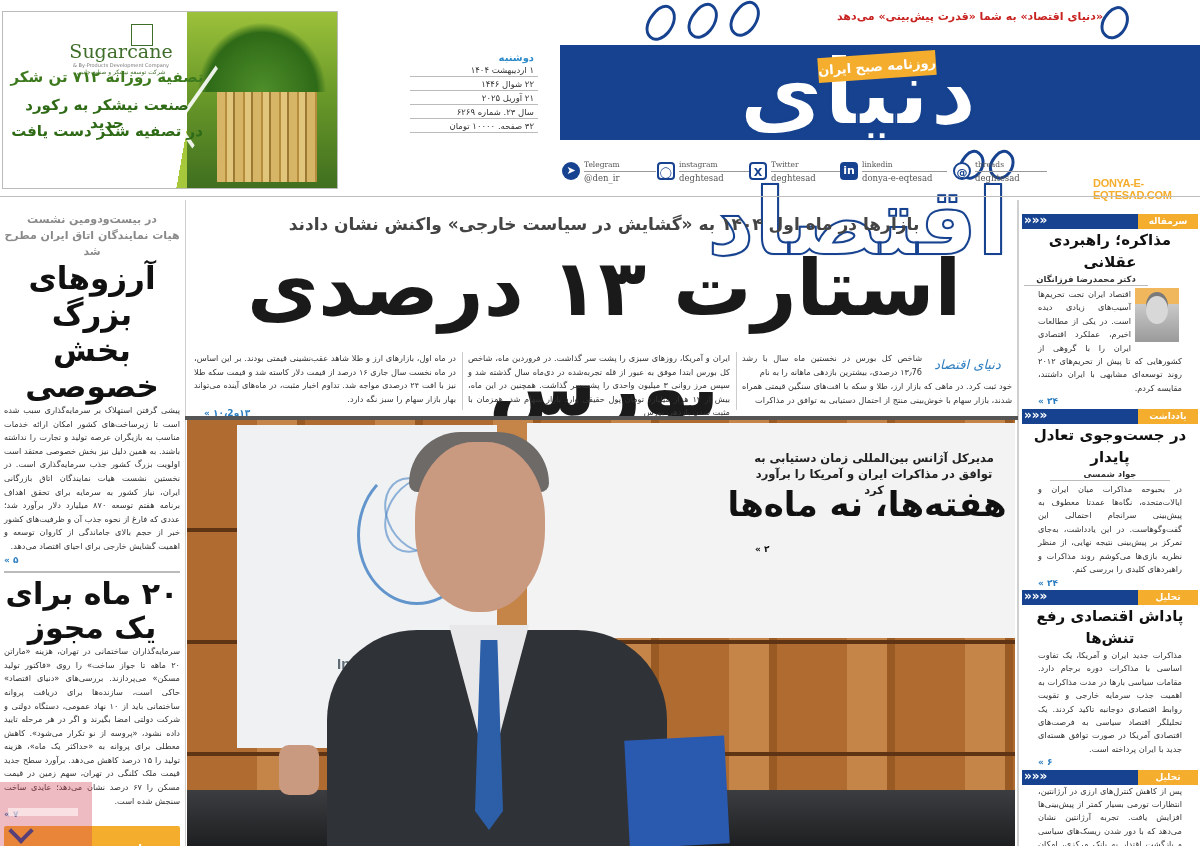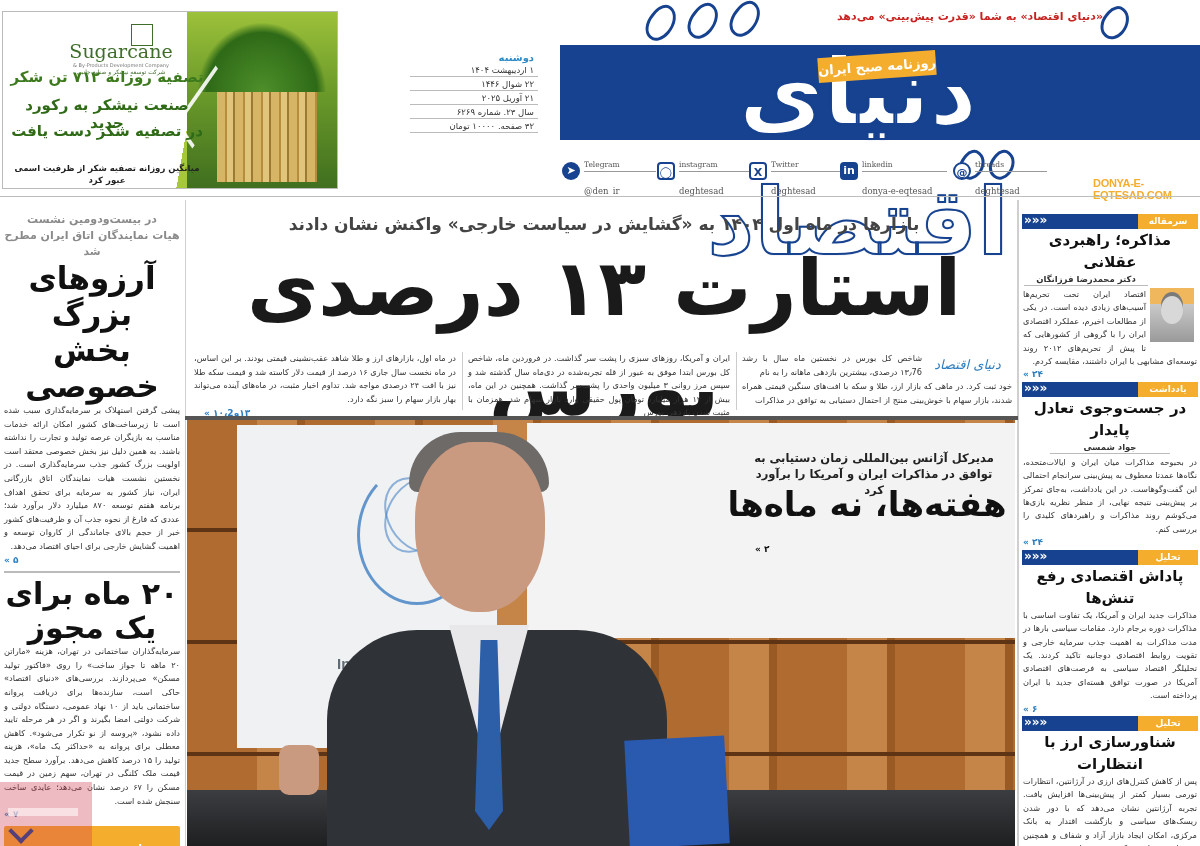--- a/index.html
+++ b/index.html
@@ -36,21 +36,21 @@
   .logo-text { position: absolute; left: 578px; top: 28px; width: 560px; height: 130px; text-align: center; color: #fff; font-size: 92px; font-weight: bold; line-height: 130px; letter-spacing: -2px; text-shadow: 0 0 2px #16428f; -webkit-text-stroke: 2px #16428f; }
   .logo-loop { position: absolute; border: 3px solid #16428f; background: #fff; border-radius: 40% 60% 45% 55%; transform: rotate(40deg); }
   .subtitle-badge { position: absolute; left: 818px; top: 54px; width: 118px; height: 25px; background: #f4ad2c; color: #fff; font-size: 13px; font-weight: bold; text-align: center; line-height: 25px; transform: rotate(-4deg); }
 
   .socials { position: absolute; left: 560px; top: 158px; width: 560px; height: 30px; }
   .social { position: absolute; top: 0; height: 30px; width: 100px; }
   .social .ic { position: absolute; left: 0; top: 4px; width: 18px; height: 18px; border-radius: 4px; background: #16428f; color: #fff; font-size: 11px; text-align: center; line-height: 18px; font-weight: bold; }
   .social .ic.round { border-radius: 50%; }
   .social .ic.outline { background: #fff; color: #16428f; border: 2px solid #16428f; }
   .social .t1 { position: absolute; left: 22px; top: 2px; font-family: "DejaVu Serif", serif; font-size: 7.5px; color: #555; }
-  .social .t2 { position: absolute; left: 22px; top: 13px; font-family: "DejaVu Serif", serif; font-size: 8.5px; color: #555; border-top: 1px solid #999; padding-top: 14px; width: 72px; }
+  .social .t2 { position: absolute; left: 22px; top: 13px; font-family: "DejaVu Serif", serif; font-size: 8.5px; color: #555; border-top: 1px solid #999; padding-top: 1px; width: 72px; }
   .site-url { position: absolute; left: 1093px; top: 160px; font-size: 11px; color: #f4ad2c; font-weight: bold; font-family: "Liberation Sans", sans-serif; letter-spacing: -0.3px; margin-top: 17px; }
 
   .top-rule { position: absolute; left: 0; top: 196px; width: 1200px; height: 1px; background: #bdbdbd; }
 
   
   .leftcol { position: absolute; left: 0; top: 200px; width: 184px; height: 646px; }
   .kicker-gray { font-size: 11px; color: #8a8a8a; font-weight: bold; text-align: center; line-height: 16px; }
   .big-left { font-size: 31px; font-weight: bold; color: #111; text-align: center; line-height: 36px; letter-spacing: -1px; }
   .body-left { font-size: 8.2px; line-height: 13.6px; color: #333; text-align: justify; padding: 0 4px; }
   .ref { color: #2e7fc1; font-weight: bold; font-size: 9px; }
@@ -103,21 +103,21 @@
   .photo-head { position: absolute; left: 540px; top: 64px; width: 280px; text-align: center; font-size: 34px; font-weight: bold; color: #111; letter-spacing: -1px; }
   .photo-ref { position: absolute; left: 568px; top: 124px; font-size: 9px; font-weight: bold; color: #111; }
 
   
   .rightcol { position: absolute; left: 1020px; top: 200px; width: 180px; height: 646px; }
   .sec-bar { position: relative; height: 15px; margin: 0 2px; background: #16428f; }
   .sec-bar .tag { position: absolute; right: 0; top: 0; width: 60px; height: 15px; background: #f4ad2c; color: #fff; font-size: 9px; text-align: center; line-height: 15px; font-weight: bold; }
   .sec-bar .arr { position: absolute; left: 2px; top: -1px; color: #fff; font-size: 12px; font-weight: bold; line-height: 15px; }
   .r-title { font-size: 15px; font-weight: bold; color: #111; text-align: center; line-height: 22px; letter-spacing: -0.5px; }
   .r-author { font-size: 8.5px; font-weight: bold; color: #333; text-align: center; border-bottom: 1px solid #bbb; margin: 0 30px 2px; line-height: 12px; }
-  .r-body { font-size: 8.2px; line-height: 13.4px; color: #333; text-align: justify; padding: 0 3px; }
+  .r-body { font-size: 8.2px; line-height: 13.4px; color: #333; text-align: justify; padding: 0 18px; }
   .r-ref { font-size: 9px; font-weight: bold; color: #2e7fc1; }
   .portrait { float: right; width: 44px; height: 54px; margin: 0 3px 2px 4px; background: linear-gradient(180deg, #f1b75c 0%, #f1b75c 30%, #c9c9c9 30%, #9a9a9a 100%); position: relative; }
   .portrait::after { content: ""; position: absolute; left: 11px; top: 8px; width: 22px; height: 28px; border-radius: 50%; background: #d8d8d8; box-shadow: 0 -4px 0 #7a7a7a; }
 </style>
 </head>
 <body>
 
 <div class="masthead">
 
   <div class="ad">
@@ -125,21 +125,20 @@
     <div class="ad-chevron"></div>
     <div class="ad-brand">
       <div class="name">Sugarcane</div>
       <div class="sub">&amp; By-Products Development Company</div>
       <div class="fa rtl">شرکت توسعه نیشکر و صنایع جانبی</div>
     </div>
     <div class="ad-logo-box"></div>
     <div class="ad-line1 rtl">تصفیه روزانه ۷۱۲ تن شکر</div>
     <div class="ad-line2 rtl">صنعت نیشکر به رکورد جدید</div>
     <div class="ad-line3 rtl">در تصفیه شکر دست یافت</div>
-    <div class="ad-note rtl">میانگین روزانه تصفیه شکر از ظرفیت اسمی عبور کرد</div>
   </div>
 
   <div class="dateblock rtl">
     <div class="day">دوشنبه</div>
     <div class="row">۱ اردیبهشت ۱۴۰۴</div>
     <div class="row">۲۲ شوال ۱۴۴۶</div>
     <div class="row">۲۱ آوریل ۲۰۲۵</div>
     <div class="row">سال ۲۳. شماره ۶۲۶۹</div>
     <div class="row">۳۲ صفحه. ۱۰۰۰۰ تومان</div>
   </div>
@@ -284,16 +283,15 @@
     <span class="arr">«««</span>
   </div>
   <div class="r-title">پاداش اقتصادی رفع تنش‌ها</div>
   <div class="r-body">مذاکرات جدید ایران و آمریکا، یک تفاوت اساسی با مذاکرات دوره برجام دارد. مقامات سیاسی بارها در مدت مذاکرات به اهمیت جذب سرمایه خارجی و تقویت روابط اقتصادی دوجانبه تاکید کردند. یک تحلیلگر اقتصاد سیاسی به فرصت‌های اقتصادی آمریکا در صورت توافق هسته‌ای جدید با ایران پرداخته است.</div>
   <div class="r-body" style="text-align:left"><span class="r-ref">۶ »</span></div>
 
   <div class="sec-bar">
     <span class="tag">تحلیل</span>
     <span class="arr">«««</span>
   </div>
-  <div class="r-title">شناورسازی ارز با انتظارات</div>
   <div class="r-body">پس از کاهش کنترل‌های ارزی در آرژانتین، انتظارات تورمی بسیار کمتر از پیش‌بینی‌ها افزایش یافت. تجربه آرژانتین نشان می‌دهد که با دور شدن ریسک‌های سیاسی و بازگشت اقتدار به بانک مرکزی، امکان ایجاد بازار آزاد و شفاف و همچنین رژیم ارزی شناور در کشور وجود دارد.</div>
 
 </div>
 
 </body></html>

